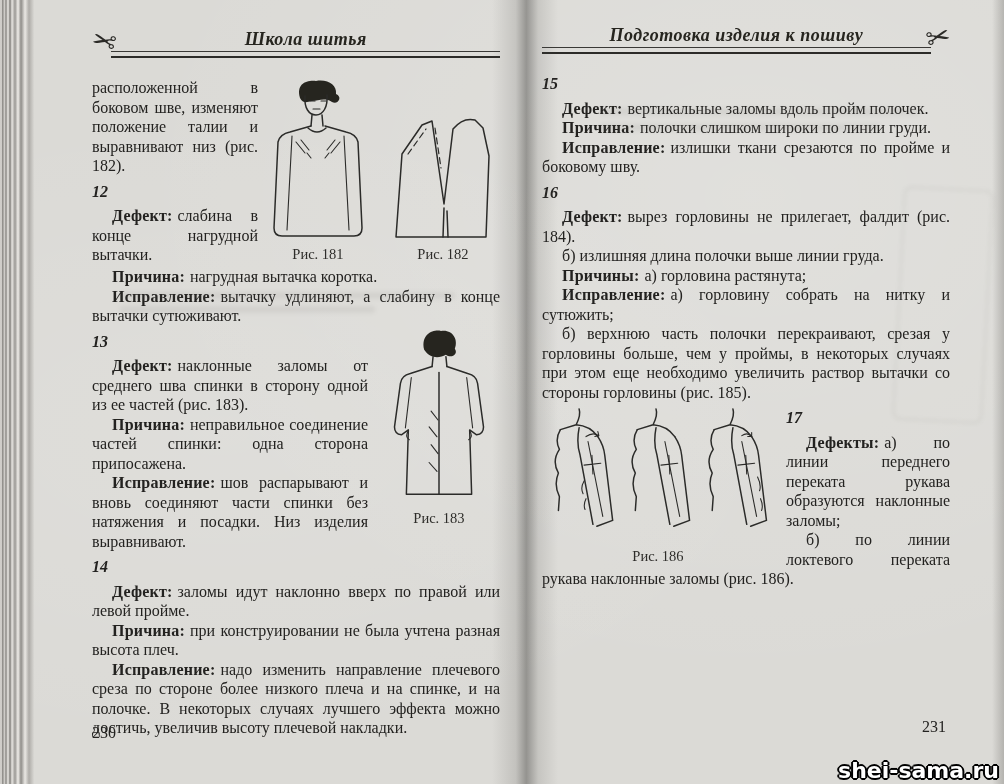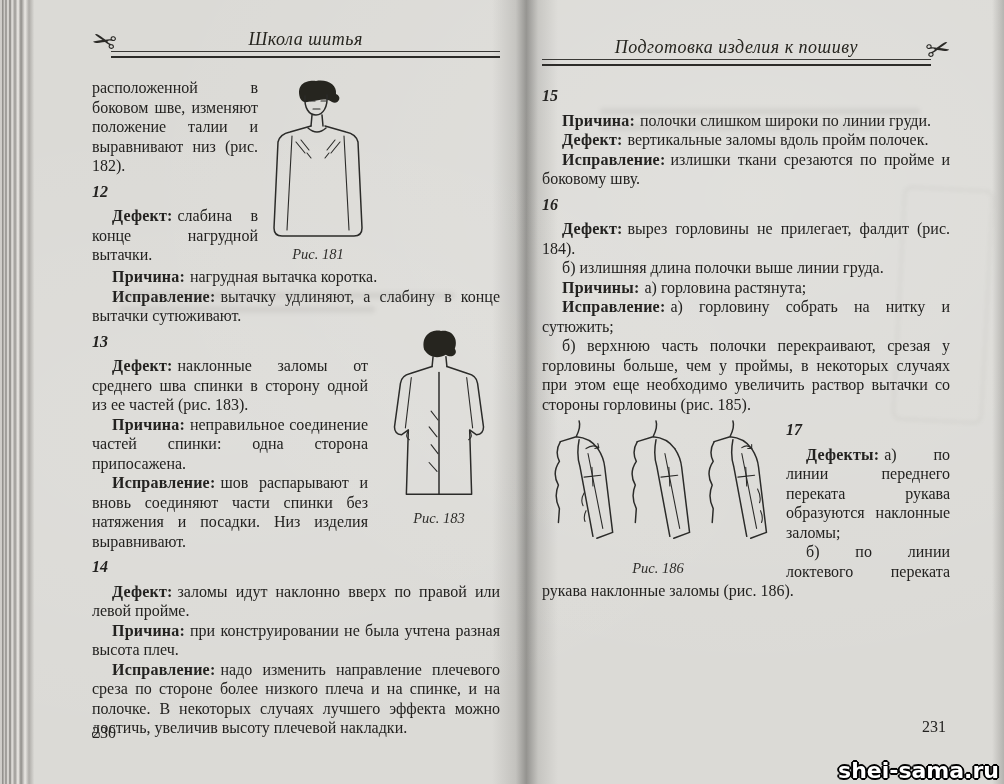--- a/index.html
+++ b/index.html
@@ -25,48 +25,48 @@
     background:linear-gradient(90deg,
       rgba(70,68,64,0) 0%,rgba(70,68,64,.16) 36%,
       rgba(42,41,38,.40) 52%,rgba(70,68,64,.14) 70%,rgba(70,68,64,0) 100%);
   }
   .right-edge{
     position:absolute;right:0;top:0;bottom:0;width:12px;
     background:linear-gradient(270deg,rgba(80,78,74,.28),rgba(80,78,74,0));
   }
   .page{position:absolute;top:0;height:784px;box-sizing:border-box;}
   .page.left{left:34px;width:466px;padding:24px 0 0 58px;}
-  .page.right{left:540px;width:414px;padding:32px 4px 0 2px;}
+  .page.right{left:540px;width:414px;padding:20px 4px 0 2px;}
 
   
   .rhead{display:flex;align-items:flex-start;height:44px;}
   .scissors{
     font-family:"DejaVu Sans",sans-serif;font-size:29px;line-height:34px;
     color:#2b2a27;flex:0 0 auto;z-index:2;
   }
   .scissors.flip-r{transform:scaleX(-1) rotate(-14deg);margin-right:-5px;}
   .scissors.flip-l{transform:rotate(-14deg);margin-left:-5px;}
   .rule{flex:1;position:relative;margin-top:27px;height:4px;
     border-top:1.5px solid #3a3936;border-bottom:2.5px solid #2c2b28;}
   .rtitle{
     position:absolute;left:0;right:0;bottom:6px;text-align:center;
-    font-style:italic;font-weight:normal;font-size:18px;letter-spacing:.5px;color:#26251f;
+    font-style:italic;font-weight:bold;font-size:18px;letter-spacing:.5px;color:#26251f;
   }
 
   
   .flow{margin-top:10px;}
   .flow p{margin:0;font-size:16px;line-height:19.5px;text-align:justify;text-indent:20px;hyphens:auto;}
   .flow p.noindent{text-indent:0;}
   .lbl{font-weight:bold;padding-right:5px;letter-spacing:.2px;}
   .secnum{text-align:left;font-weight:bold;font-style:italic;
     font-size:16px;margin:6px 0 5px 0 !important;text-indent:0 !important;font-family:Liberation Serif, serif;}
 
   
   .fig{text-align:center;}
-  .figcap{font-style:italic;font-size:14.5px;margin-top:2px;color:#2e2d2a;text-align:center;}
+  .figcap{font-size:14.5px;margin-top:2px;color:#2e2d2a;text-align:center;}
   .figA{float:right;width:234px;margin:0 0 4px 8px;display:flex;align-items:flex-end;justify-content:space-between;}
   .figB{float:right;width:122px;margin:2px 0 4px 10px;}
   .figC{float:left;width:134px;margin:2px 12px 2px 0;}
   .figD{float:right;width:124px;margin:0 0 2px 10px;}
   .figE{float:left;width:232px;margin:4px 12px 0 0;}
   .fig svg{display:block;margin:0 auto;}
   .ln{fill:none;stroke:#2b2b29;stroke-width:1.5;stroke-linecap:round;stroke-linejoin:round;}
   .ln.thin{stroke-width:1.1;}
   .ln.dash{stroke-width:1.2;stroke-dasharray:6 4;}
   .hairfill{fill:#26251f;stroke:none;}
@@ -112,20 +112,28 @@
             <path class="ln" d="M39,18 C38,30 43,37 50,37 C57,37 62,29 61,17"></path>
             <path class="ln thin" d="M44,23 h5 M55,23 h5 M47,31 h7"></path>
             <path class="ln" d="M46,37 L45,48 M56,37 L57,48"></path>
             <path class="ln" d="M42,50 Q51,58 60,50"></path>
             <path class="ln" d="M45,48 L24,54 Q14,56 12,64 L8,150 Q8,158 16,158 L88,158 Q96,158 96,150 L92,64 Q90,56 80,54 L59,48"></path>
             <path class="ln thin" d="M26,58 L21,152 M78,58 L83,152"></path>
             <path class="ln thin" d="M30,64 l9,11 M35,62 l8,10 M41,75 l4,5 M74,64 l-9,11 M69,62 l-8,10 M63,75 l-4,5"></path>
           </svg>
           <div class="figcap">Рис. 181</div>
         </div>
+        <div class="fig">
+          <svg width="114" height="134" viewBox="0 0 114 134">
+            <path class="ln" d="M10,127 L16,44 L36,15 L46,11 L58,94 L67,19 Q77,7 89,10 L97,18 L103,46 L100,127 Z"></path>
+            <path class="ln" d="M58,98 L57,127 M61,101 L62,127"></path>
+            <path class="ln dash" d="M22,44 L40,19 M49,18 L55,58"></path>
+          </svg>
+          <div class="figcap">Рис. 182</div>
+        </div>
       </div>
 
       <p class="noindent">расположенной в боковом шве, изменяют положение талии и выравнивают низ (рис. 182).</p>
 
       <p class="secnum">12</p>
       <p><b class="lbl">Дефект:</b><span>слабина в конце нагрудной вытачки.</span></p>
       <p><b class="lbl">Причина:</b><span>нагрудная вытачка коротка.</span></p>
       <p><b class="lbl">Исправление:</b><span>вытачку удлиняют, а слабину в конце вытачки сутюживают.</span></p>
 
       <div class="figB fig">
@@ -159,22 +167,22 @@
     <div class="rhead">
       <div class="rule">
         <div class="rtitle">Подготовка изделия к пошиву</div>
       </div>
       <span class="scissors flip-l">✂</span>
     </div>
 
     <div class="flow">
 
       <p class="secnum">15</p>
+      <p><b class="lbl">Дефект:</b><span>вертикальные заломы вдоль пройм полочек.</span></p>
       <p><b class="lbl">Причина:</b><span>полочки слишком широки по линии груди.</span></p>
-      <p><b class="lbl">Дефект:</b><span>вертикальные заломы вдоль пройм полочек.</span></p>
       <p><b class="lbl">Исправление:</b><span>излишки ткани срезаются по пройме и боковому шву.</span></p>
 
 
       <p class="secnum">16</p>
       <p><b class="lbl">Дефект:</b><span>вырез горловины не прилегает, фалдит (рис. 184).</span></p>
       <p>б) излишняя длина полочки выше линии груда.</p>
       <p><b class="lbl">Причины:</b><span>а) горловина растянута;</span></p>
 
 
       <p><b class="lbl">Исправление:</b><span>а) горловину собрать на нитку и сутюжить;</span></p>

